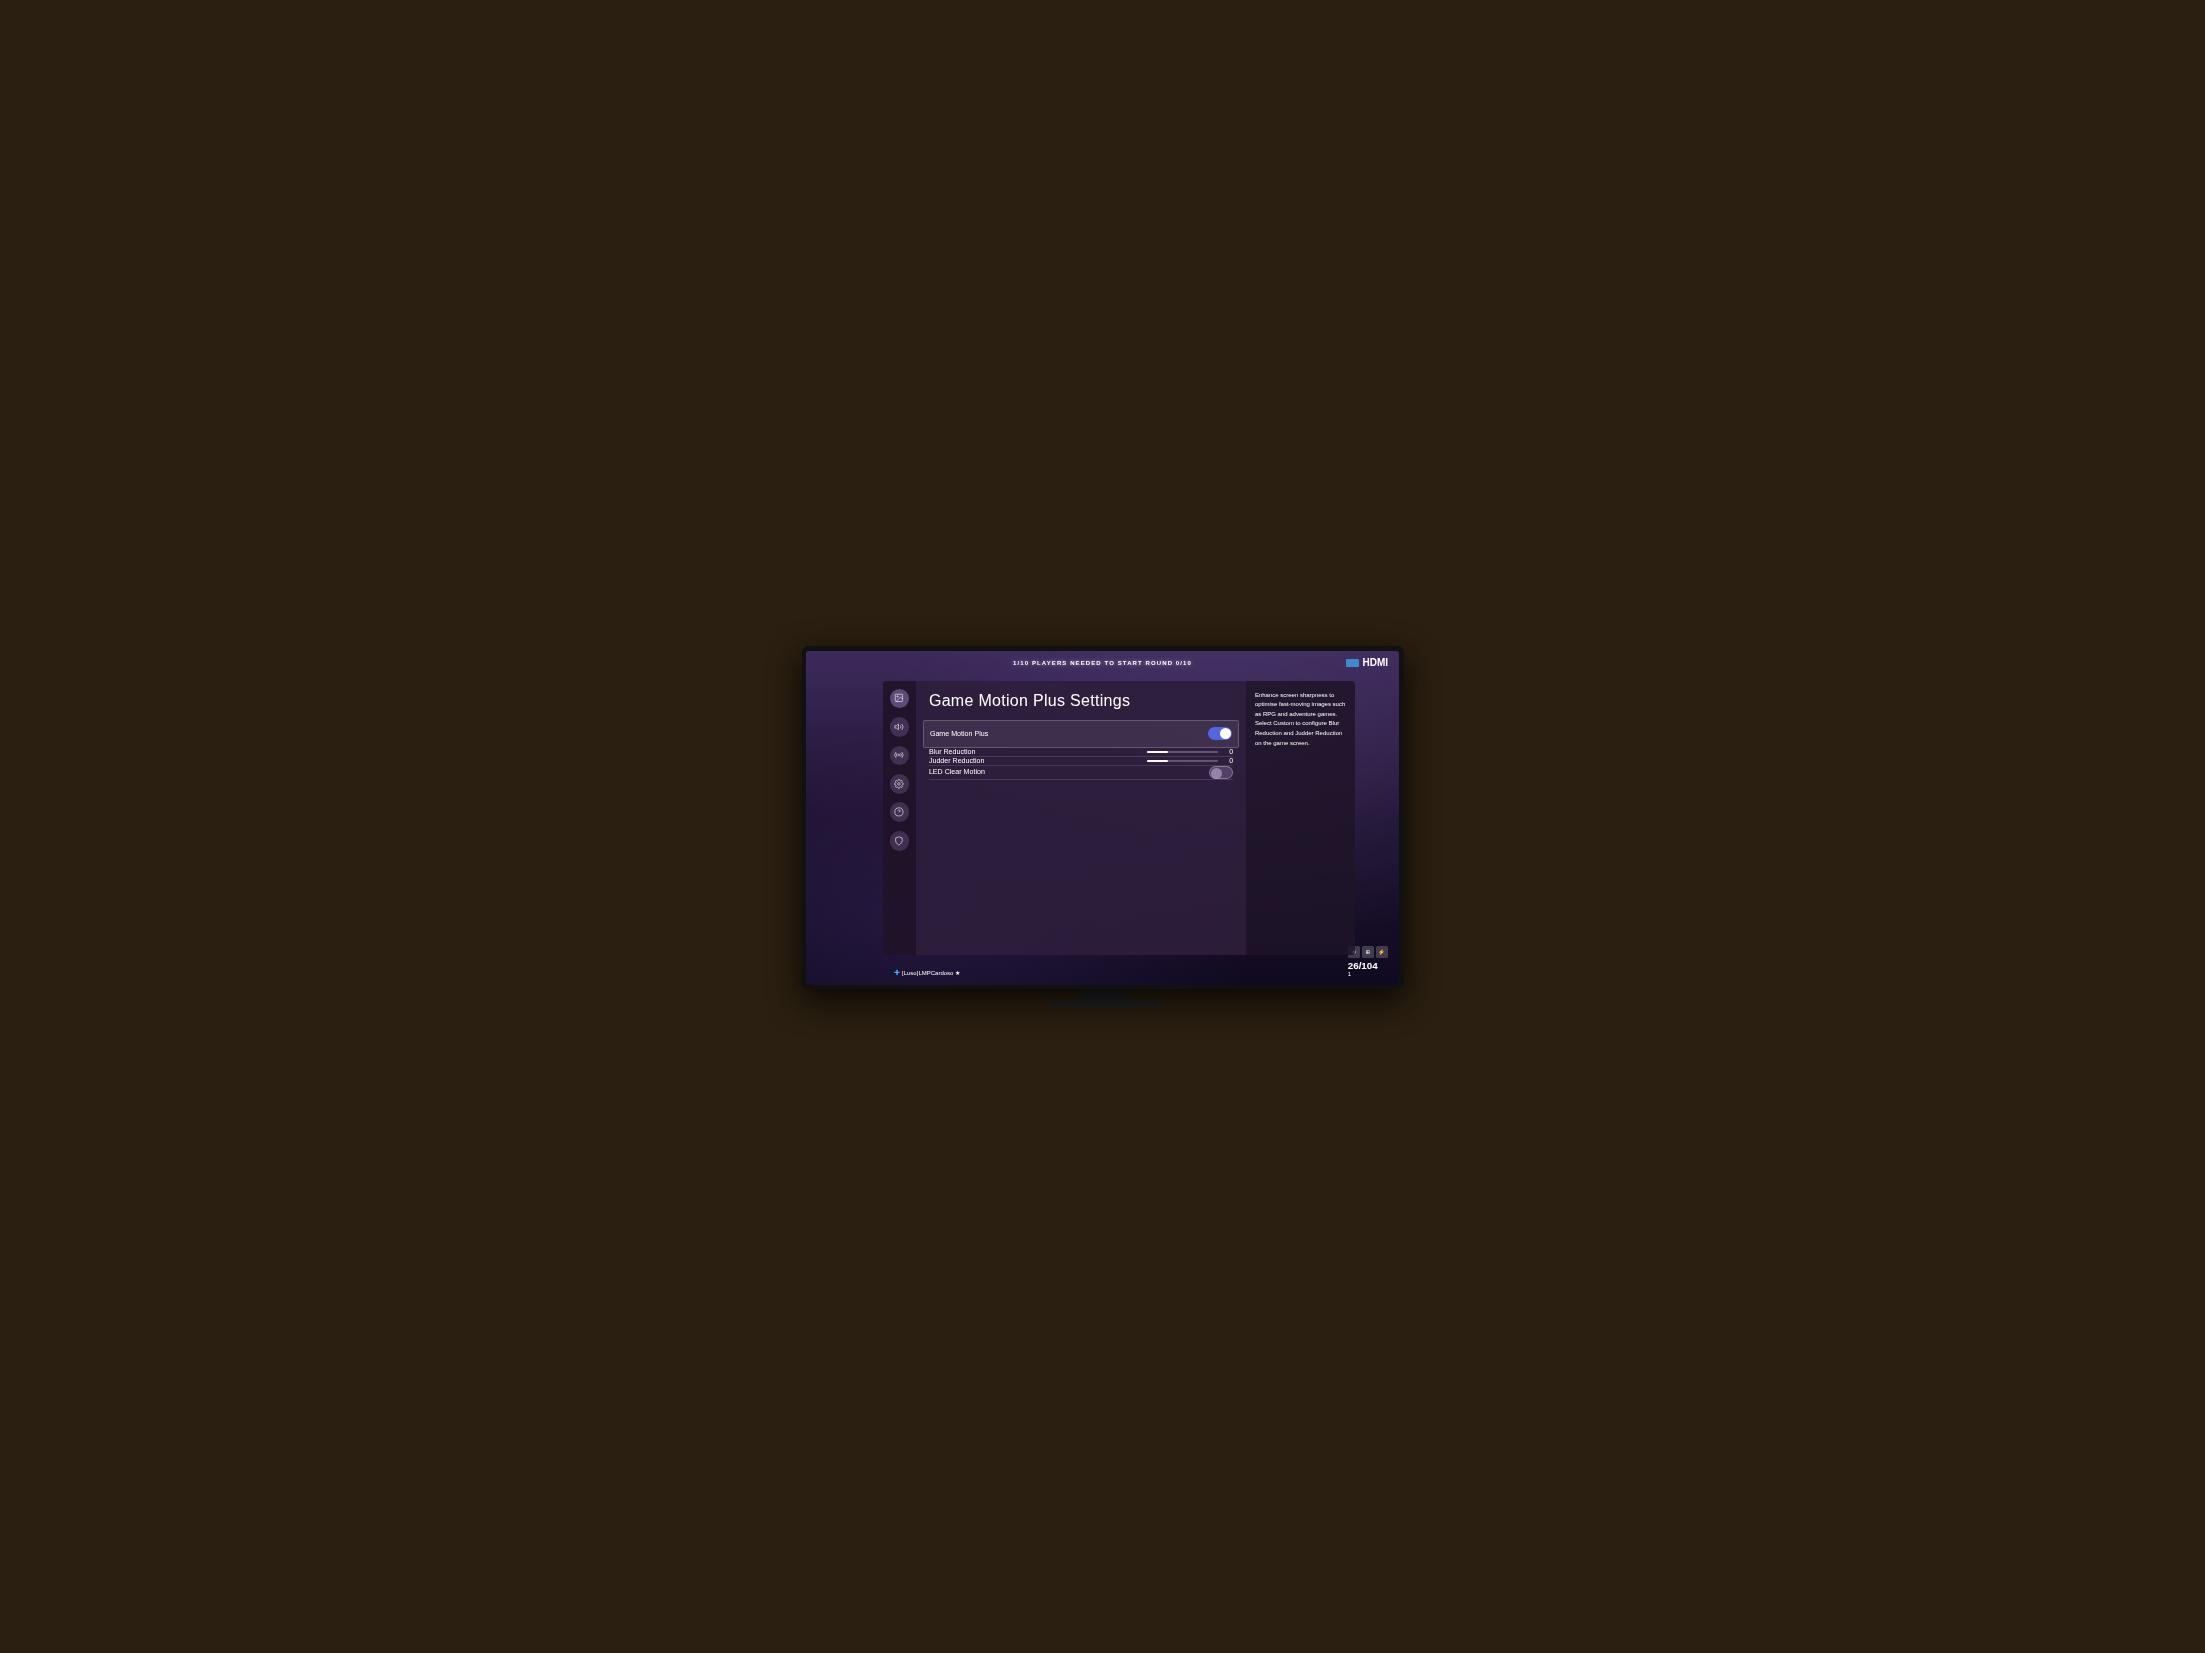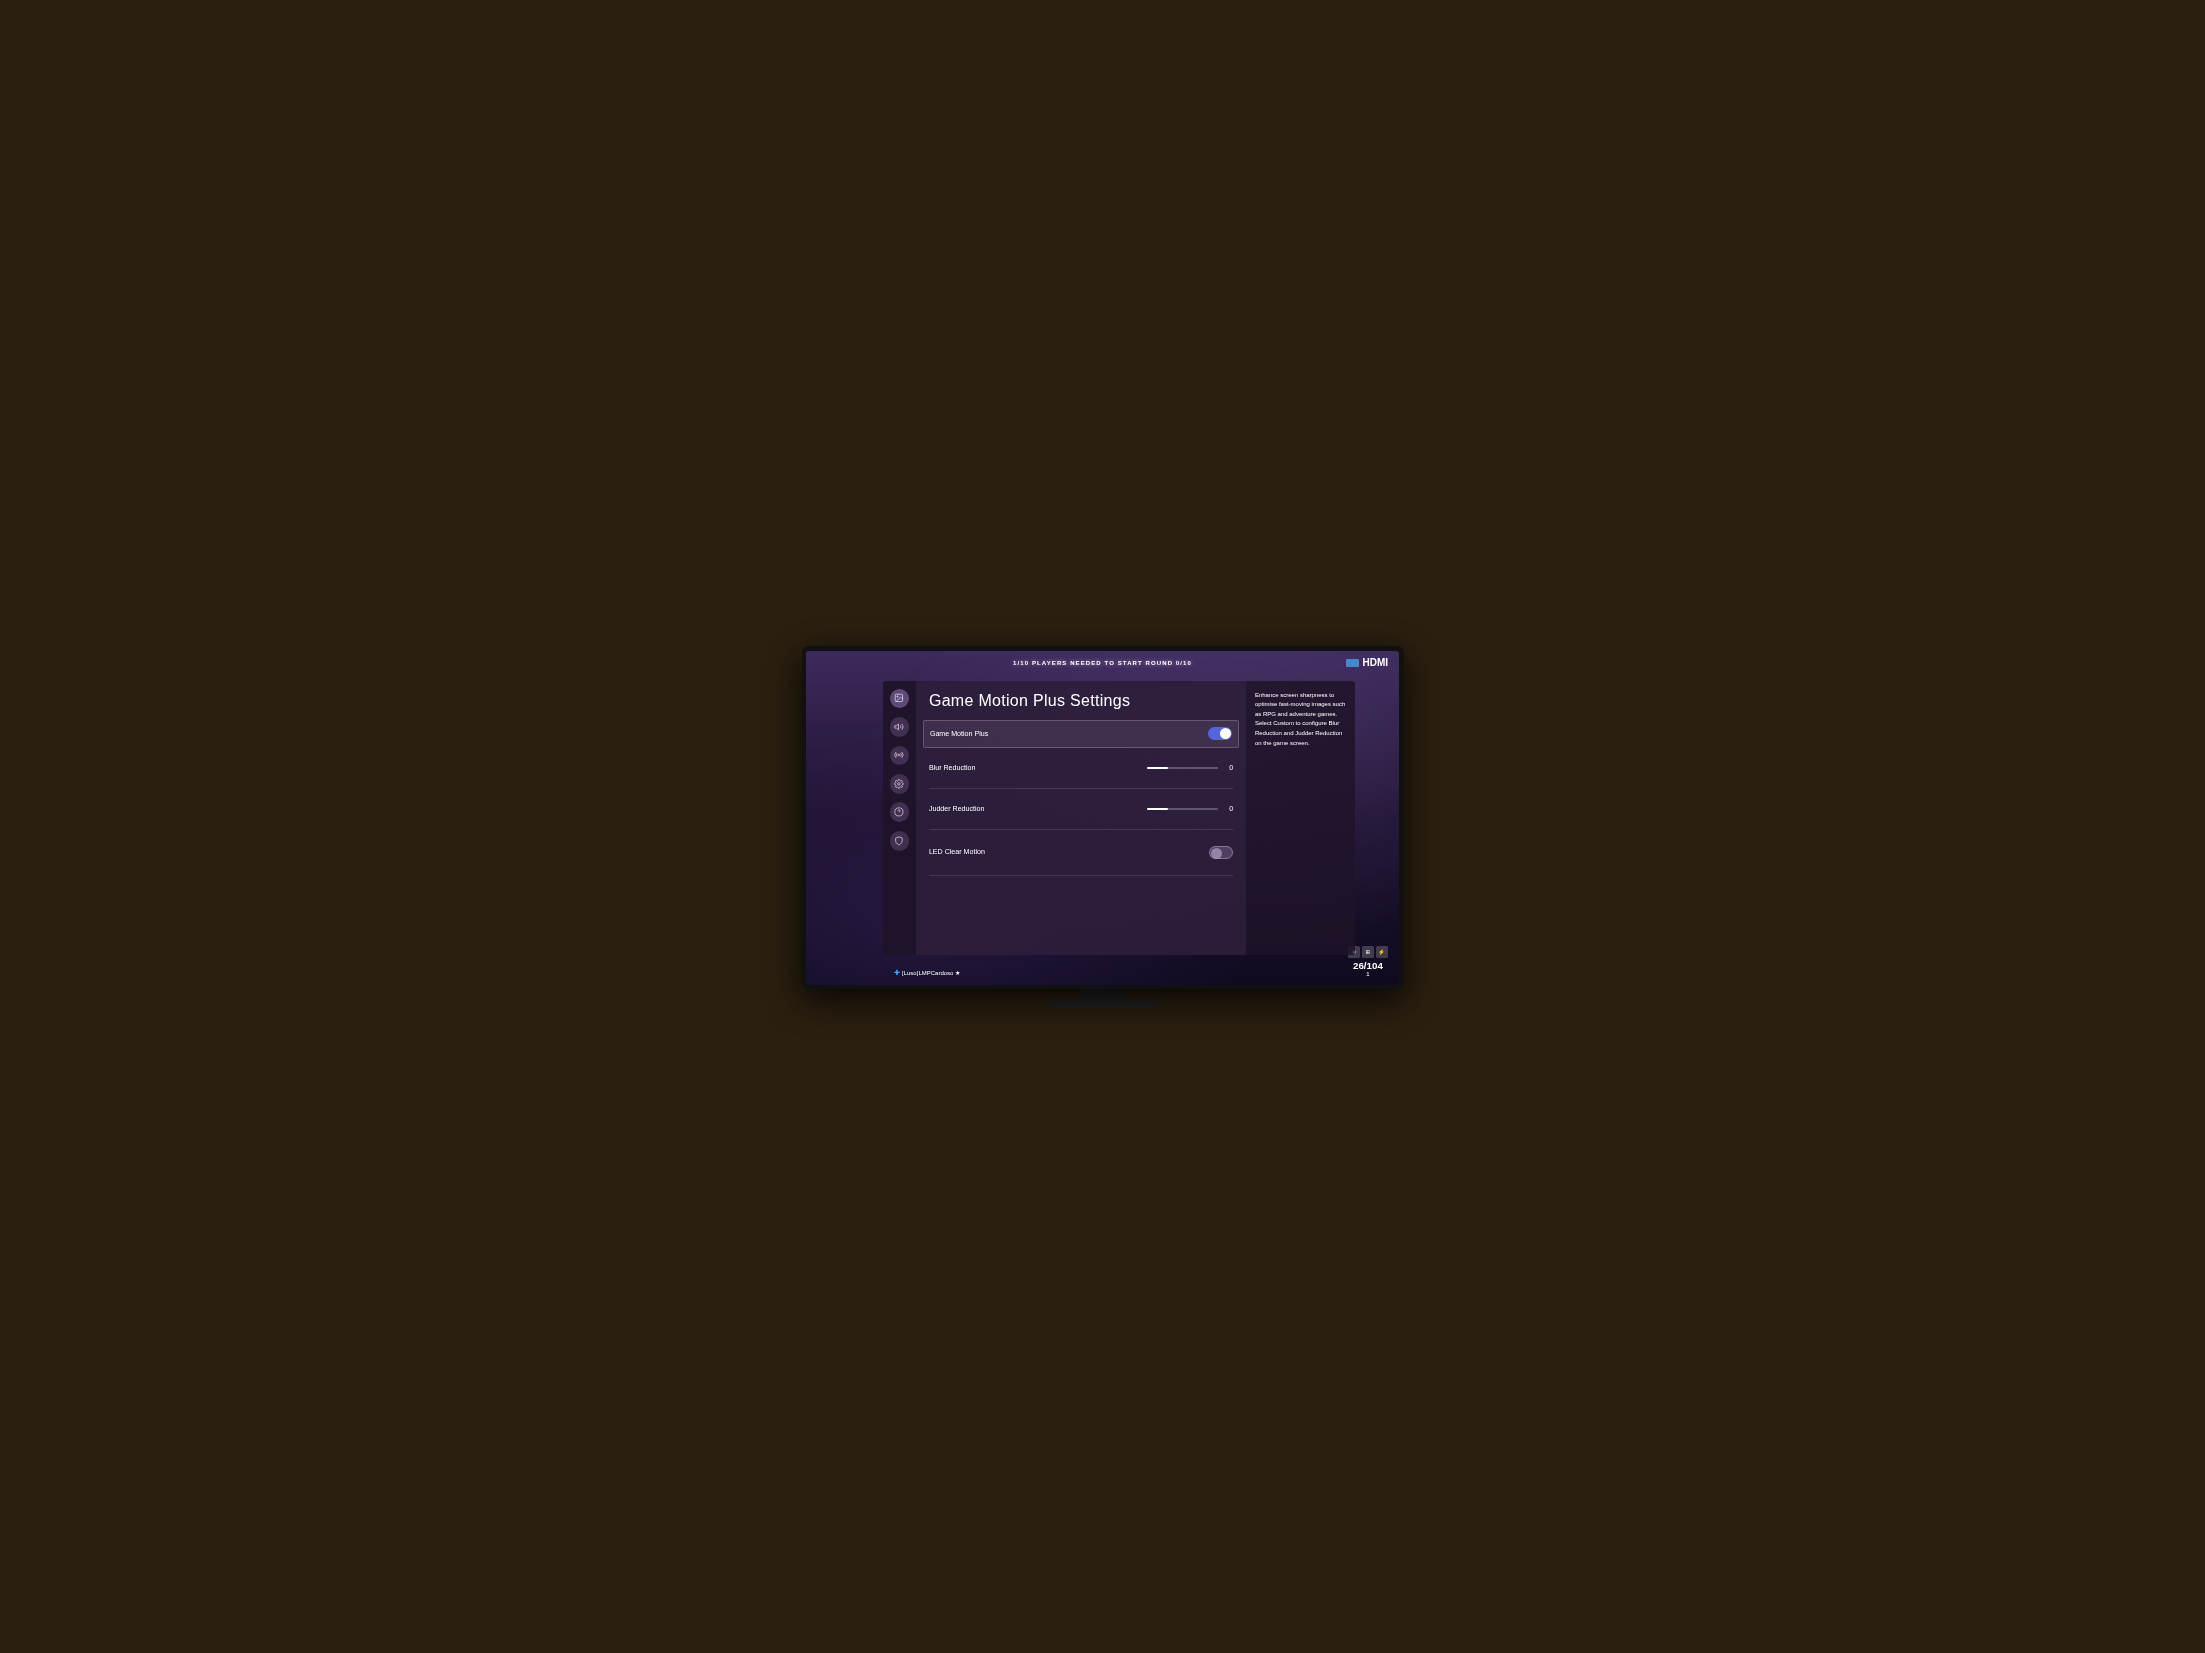--- a/index.html
+++ b/index.html
@@ -137,21 +137,21 @@
     .panel-title {
       color: white;
       font-size: 16px;
       font-weight: 400;
       margin-bottom: 9.8px;
       letter-spacing: 0.3px;
     }
 
     
     .setting-row {
-      padding: 16px 0;
+      padding: 0 0;
       border-bottom: 0.5px solid rgba(255,255,255,0.12);
       display: flex;
       align-items: center;
       gap: 6.6px;
     }
 
     .setting-row.highlighted {
       background: rgba(255,255,255,0.08);
       border-radius: 2.2px;
       padding: 6.6px 5.5px;
@@ -271,21 +271,21 @@
     }
 
     
     .bottom-hud {
       position: absolute;
       bottom: 7.7px;
       right: 11px;
       z-index: 5;
       color: white;
       font-size: 6px;
-      text-align: center;
+      text-align: left;
     }
 
     .ammo-count {
       font-size: 9.8px;
       font-weight: bold;
     }
 
     .player-name {
       position: absolute;
       bottom: 7.7px;

